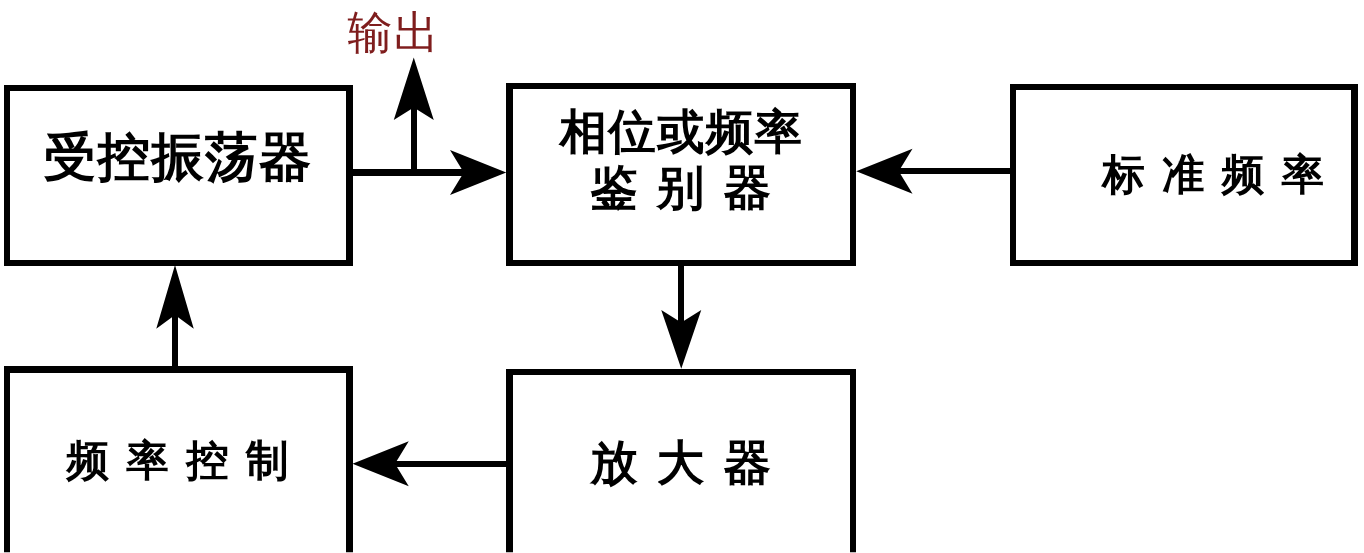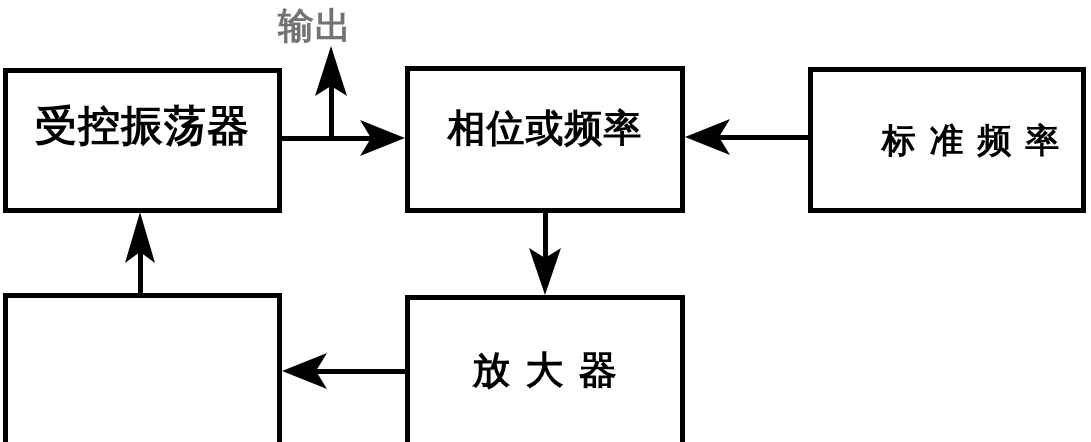--- a/index.html
+++ b/index.html
@@ -54,22 +54,22 @@
     pointer-events: none;
     line-height: 1.18;
     white-space: nowrap;
   }
   .box-label .line {
     display: block;
   }
   .free-label {
     position: absolute;
     font-family: "DejaVu Sans", sans-serif;
-    font-weight: 700;
-    color: #737373;
+    font-weight: 400;
+    color: #7f1d1d;
     white-space: nowrap;
   }
 </style>
 </head>
 <body>
 
 <div id="diagram-root">
 
   <svg class="diagram-svg" viewBox="0 0 1091 442">
 
@@ -98,27 +98,29 @@
     <polygon class="arrow-head" points="140,212 125,263 140,252 155,263"></polygon>
 
   </svg>
 
   <div class="box-label" style="left:3px; top:68px; width:279px; height:116px; font-size:42px; letter-spacing:1px;">
     <span class="line">受控振荡器</span>
   </div>
 
   <div class="box-label" style="left:405px; top:66px; width:280px; height:124px; font-size:38px; letter-spacing:1px;">
     <span class="line">相位或频率</span>
+    <span class="line">鉴 别 器</span>
   </div>
 
   <div class="box-label" style="left:808px; top:67px; width:326px; height:146px; font-size:34px; letter-spacing:1px;">
     <span class="line">标 准 频 率</span>
   </div>
 
   <div class="box-label" style="left:3px; top:293px; width:279px; height:152px; font-size:34px; letter-spacing:1px;">
+    <span class="line">频 率 控 制</span>
   </div>
 
   <div class="box-label" style="left:405px; top:295px; width:280px; height:150px; font-size:38px; letter-spacing:1px;">
     <span class="line">放  大  器</span>
   </div>
 
   <div class="free-label" style="left:278px; top:2px; font-size:36px; letter-spacing:1px;">输出</div>
 
 </div>
 

